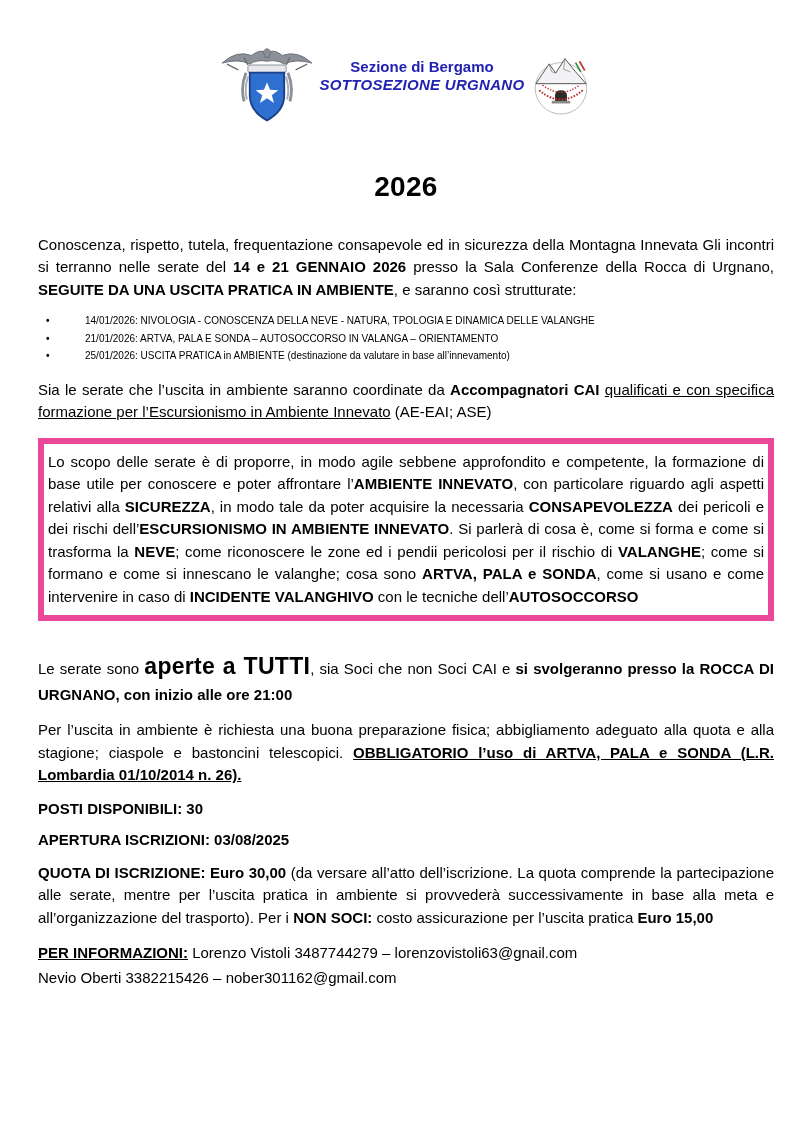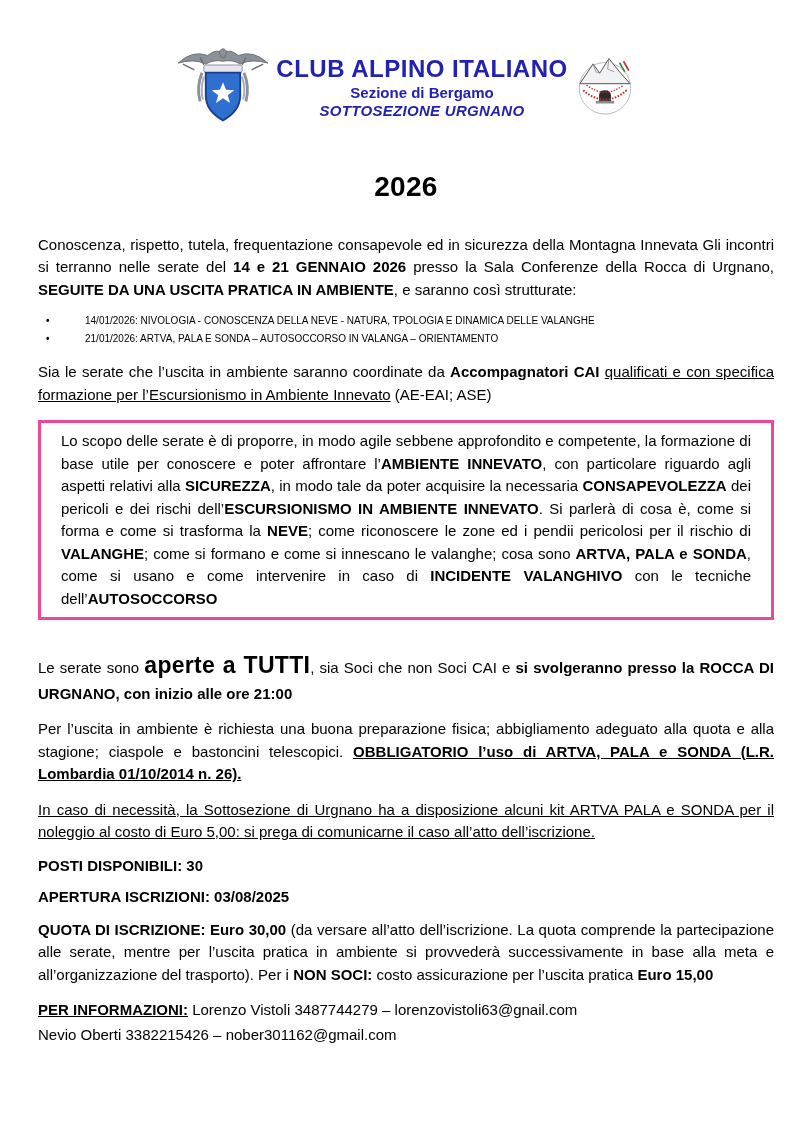--- a/index.html
+++ b/index.html
@@ -21,21 +21,21 @@
   .title{margin-top:36px;text-align:center;font-weight:bold;font-size:28px;line-height:1.2;letter-spacing:.3px;}
   
   .body{margin-top:30px;}
   p.par{font-size:15px;line-height:1.5;text-align:justify;margin:0 0 13px 0;}
   .b{font-weight:bold;}
   .u{text-decoration:underline;}
   .big{font-size:23px;font-weight:bold;letter-spacing:.3px;}
   ul.blist{list-style:none;margin:0 0 15px 0;padding:0;}
   ul.blist li{position:relative;padding-left:47px;font-weight:normal;font-size:10px;line-height:1.45;text-align:justify;margin-bottom:3px;}
   ul.blist li::before{content:"•";position:absolute;left:8px;top:0;font-weight:bold;}
-  .bluebox{border:3px solid #ec4899;padding:7px 20px;margin:14px 0 28px 0;}
+  .bluebox{border:6px solid #ec4899;padding:7px 4px;margin:14px 0 28px 0;}
   .bluebox p.par{margin:0;}
   .boldline{font-size:15px;font-weight:bold;margin:0 0 14px 0;}
   .info-line2{margin-left:137px;text-align:left;}
   .info p.par{margin-bottom:2px;text-align:left;}
 </style>
 </head>
 <body>
 
 <div class="page">
 
@@ -52,21 +52,20 @@
 
         <path d="M28,30 Q22,45 26,60 M72,30 Q78,45 74,60" stroke="#8b9099" stroke-width="3" fill="none"></path>
         <path d="M30,34 Q26,48 29,58 M70,34 Q74,48 71,58" stroke="#a9aeb6" stroke-width="2" fill="none"></path>
 
         <path d="M32,30 L68,30 L68,54 Q68,70 50,80 Q32,70 32,54 Z" fill="#2f6fd0" stroke="#1c3f8a" stroke-width="2"></path>
 
         <polygon points="50,40 53.2,48 61.8,48.3 55,53.6 57.4,61.8 50,56.9 42.6,61.8 45,53.6 38.2,48.3 46.8,48" fill="#ffffff"></polygon>
       </svg>
     </div>
     <div class="hdr-center">
-      <div class="club">CLUB ALPINO ITALIANO</div>
       <div class="sezione">Sezione di Bergamo</div>
       <div class="sotto">SOTTOSEZIONE URGNANO</div>
     </div>
     <div class="hdr-right">
       <svg width="66" height="66" viewBox="0 0 100 100" aria-hidden="true">
         <circle cx="50" cy="55" r="39" fill="#ffffff" stroke="#b9b9c2" stroke-width="1.5"></circle>
 
         <path d="M12,48 L32,18 L42,32 L56,10 L72,30 L88,48 Z" fill="#f2f2f4" stroke="#555" stroke-width="1.5"></path>
         <path d="M32,18 L36,30 L42,32 M56,10 L54,26 L64,30" stroke="#777" stroke-width="1" fill="none"></path>
 
@@ -86,33 +85,33 @@
     <div>2026</div>
   </div>
 
   <div class="body">
 
     <p class="par"><span>Conoscenza, rispetto, tutela, frequentazione consapevole ed in sicurezza della Montagna Innevata Gli incontri si terranno nelle serate del </span><span class="b">14 e 21 GENNAIO 2026</span><span> presso la Sala Conferenze della Rocca di Urgnano, </span><span class="b">SEGUITE DA UNA USCITA PRATICA IN AMBIENTE</span><span>, e saranno così strutturate:</span></p>
 
     <ul class="blist">
       <li>14/01/2026: NIVOLOGIA - CONOSCENZA DELLA NEVE - NATURA, TPOLOGIA E DINAMICA DELLE VALANGHE</li>
       <li>21/01/2026: ARTVA, PALA E SONDA – AUTOSOCCORSO IN VALANGA – ORIENTAMENTO</li>
+      <li>25/01/2026: USCITA PRATICA in AMBIENTE (destinazione da valutare in base all’innevamento)</li>
     </ul>
 
     <p class="par"><span>Sia le serate che l’uscita in ambiente saranno coordinate da </span><span class="b">Accompagnatori CAI</span><span> </span><span class="u">qualificati e con specifica formazione per l’Escursionismo in Ambiente Innevato</span><span> (AE-EAI; ASE)</span></p>
 
     <div class="bluebox">
       <p class="par"><span>Lo scopo delle serate è di proporre, in modo agile sebbene approfondito e competente, la formazione di base utile per conoscere e poter affrontare l’</span><span class="b">AMBIENTE INNEVATO</span><span>, con particolare riguardo agli aspetti relativi alla </span><span class="b">SICUREZZA</span><span>, in modo tale da poter acquisire la necessaria </span><span class="b">CONSAPEVOLEZZA</span><span> dei pericoli e dei rischi dell’</span><span class="b">ESCURSIONISMO IN AMBIENTE INNEVATO</span><span>. Si parlerà di cosa è, come si forma e come si trasforma la </span><span class="b">NEVE</span><span>; come riconoscere le zone ed i pendii pericolosi per il rischio di </span><span class="b">VALANGHE</span><span>; come si formano e come si innescano le valanghe; cosa sono </span><span class="b">ARTVA, PALA e SONDA</span><span>, come si usano e come intervenire in caso di </span><span class="b">INCIDENTE VALANGHIVO</span><span> con le tecniche dell’</span><span class="b">AUTOSOCCORSO</span></p>
     </div>
 
     <p class="par"><span>Le serate sono </span><span class="big">aperte a TUTTI</span><span>, sia Soci che non Soci CAI e </span><span class="b">si svolgeranno presso la ROCCA DI URGNANO, con inizio alle ore 21:00</span></p>
 
     <p class="par"><span>Per l’uscita in ambiente è richiesta una buona preparazione fisica; abbigliamento adeguato alla quota e alla stagione; ciaspole e bastoncini telescopici. </span><span class="b u">OBBLIGATORIO l’uso di ARTVA, PALA e SONDA (L.R. Lombardia 01/10/2014 n. 26).</span></p>
 
-    <p class="par"><span class="u">In caso di necessità, la Sottosezione di Urgnano ha a disposizione alcuni kit ARTVA PALA e SONDA per il noleggio al costo di Euro 5,00: si prega di comunicarne il caso all’atto dell’iscrizione. </span></p>
 
     <p class="boldline">POSTI DISPONIBILI: 30</p>
 
     <p class="boldline">APERTURA ISCRIZIONI: 03/08/2025</p>
 
     <p class="par"><span class="b">QUOTA DI ISCRIZIONE: Euro 30,00</span><span> (da versare all’atto dell’iscrizione. La quota comprende la partecipazione alle serate, mentre per l’uscita pratica in ambiente si provvederà successivamente in base alla meta e all’organizzazione del trasporto). Per i </span><span class="b">NON SOCI:</span><span> costo assicurazione per l’uscita pratica </span><span class="b">Euro 15,00</span></p>
 
     <div class="info">
       <p class="par"><span class="b u">PER INFORMAZIONI:</span><span> Lorenzo Vistoli 3487744279 – lorenzovistoli63@gnail.com</span></p>
       <p class="par info-line2">Nevio Oberti 3382215426 – nober301162@gmail.com</p>

